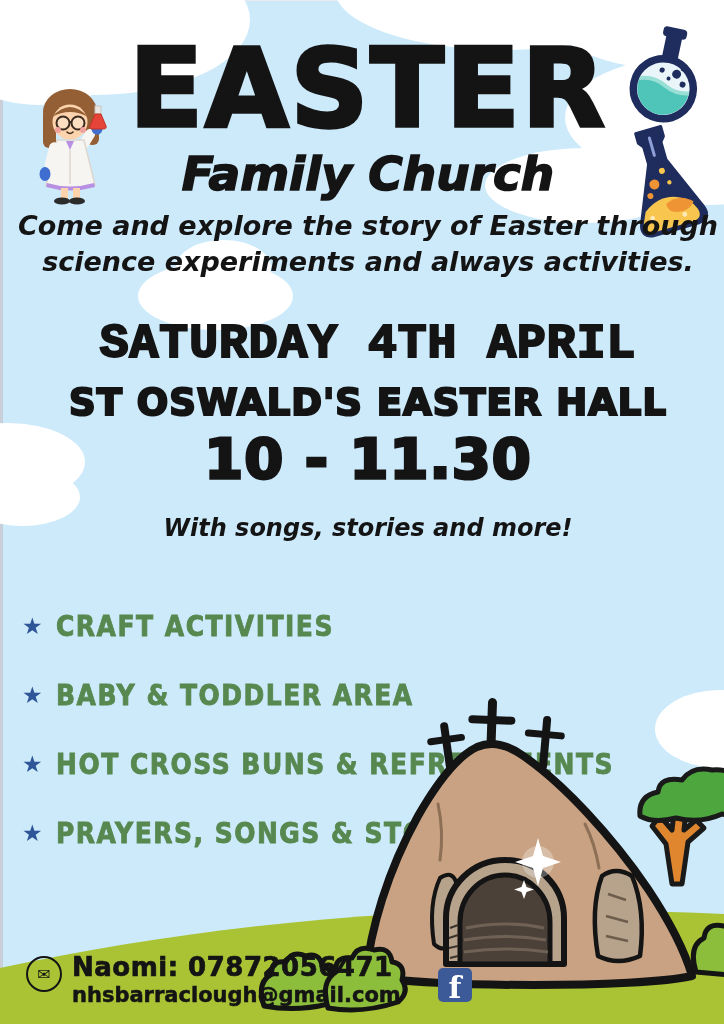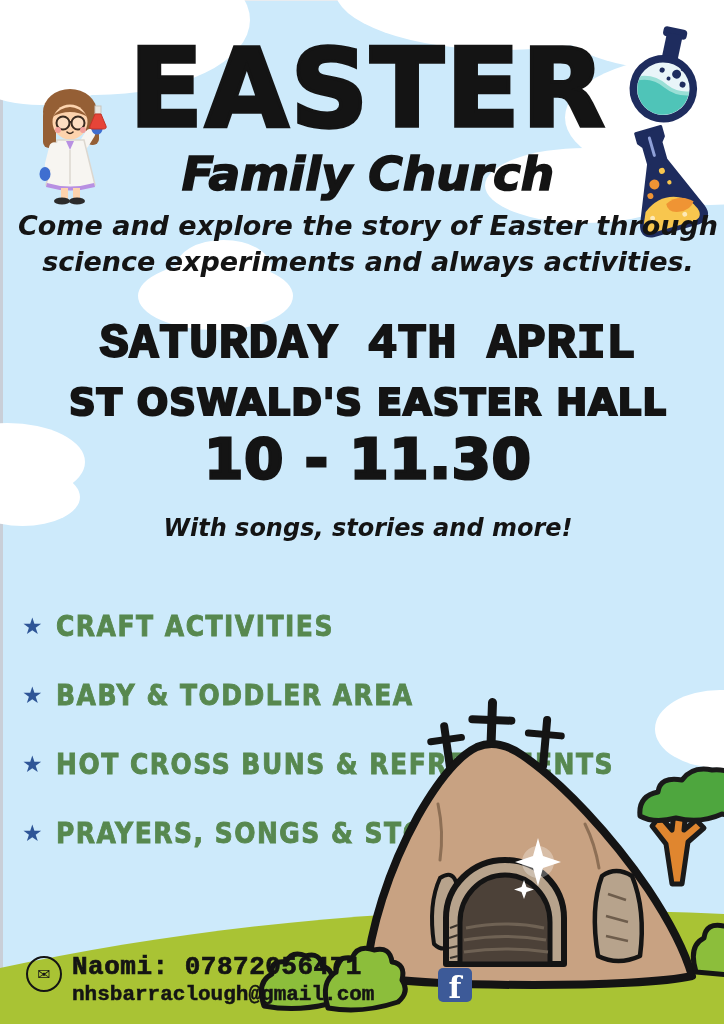--- a/index.html
+++ b/index.html
@@ -25,21 +25,21 @@
   .activity .star{color:#2e5597;font-size:23px;width:34px;-webkit-text-stroke:0;}
   .activity .label{color:#57884f;font-size:25px;font-weight:bold;letter-spacing:1.5px;
     -webkit-text-stroke:0.8px #57884f;transform:scaleY(1.12);transform-origin:left center;}
   .scene{position:absolute;left:0;top:684px;width:724px;height:340px;}
   .scientist{position:absolute;left:16px;top:84px;width:110px;height:125px;}
   .flask-round{position:absolute;left:624px;top:26px;width:84px;height:100px;}
   .flask-erlen{position:absolute;left:614px;top:124px;width:100px;height:130px;}
   .contact{position:absolute;left:26px;top:952px;display:flex;align-items:flex-start;color:#141414;z-index:5;}
   .env-circle{width:32px;height:32px;border:2.5px solid #141414;border-radius:50%;
     display:flex;align-items:center;justify-content:center;font-size:16px;margin-top:4px;color:#141414;}
-  .contact-lines{margin-left:10px;font-weight:bold;font-family:Liberation Mono, monospace;}
+  .contact-lines{margin-left:10px;font-weight:bold;}
   .contact-phone{font-size:26px;letter-spacing:0.5px;-webkit-text-stroke:0.7px #141414;}
   .contact-email{font-size:21px;margin-top:1px;-webkit-text-stroke:0.5px #141414;}
   .facebook{position:absolute;left:438px;top:968px;display:flex;align-items:center;z-index:5;color:#141414;}
   .fb-badge{width:34px;height:34px;background:#3d5a98;border-radius:5px;color:#fff;
     display:flex;align-items:flex-end;justify-content:center;font-size:30px;font-weight:bold;
     line-height:0.95;overflow:hidden;font-family:"DejaVu Serif","Liberation Serif",serif;}
   .fb-label{margin-left:12px;font-size:22px;font-weight:bold;-webkit-text-stroke:0.7px #141414;letter-spacing:0.5px;}
 </style>
 </head>
 <body>

